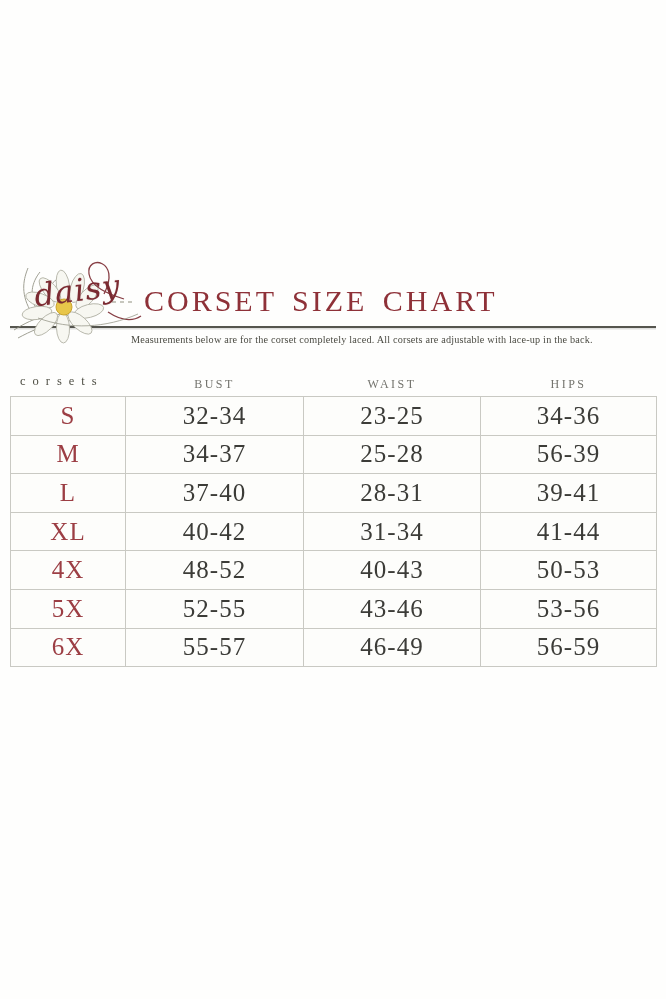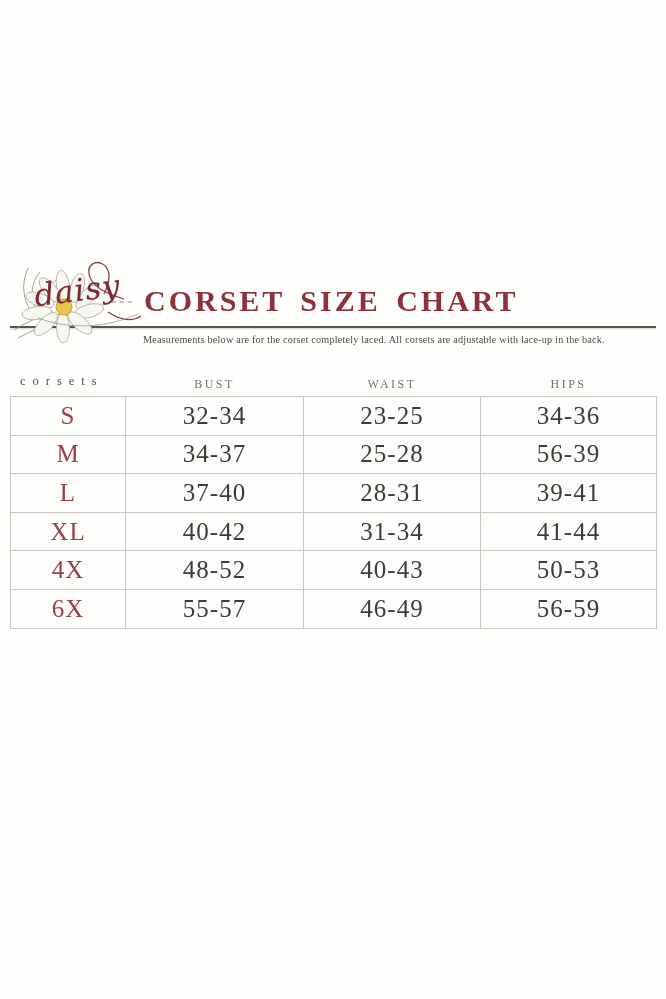--- a/index.html
+++ b/index.html
@@ -36,24 +36,24 @@
     font-size:12.5px;color:#4f4f45;letter-spacing:7px;
     white-space:nowrap;
     margin-top:44px;
   }
 
   
   .title{
     position:absolute;left:144px;top:284px;width:515px;
     font-size:30px;color:#8e3138;
     letter-spacing:3px;word-spacing:5px;
-    white-space:nowrap;font-weight:bold;margin:0;
+    white-space:nowrap;font-weight:normal;margin:0;
   }
   .subtitle{
-    position:absolute;left:143px;top:334px;width:520px;
+    position:absolute;left:131px;top:334px;width:520px;
     font-size:10.2px;color:#4b4b43;letter-spacing:.2px;
     white-space:nowrap;margin:0;
   }
 
   
   table.size-chart{
     position:absolute;left:10px;top:362px;width:646px;
     border-collapse:collapse;table-layout:fixed;
     background:transparent;
   }
@@ -160,20 +160,26 @@
         <td class="val-cell">31-34</td>
         <td class="val-cell">41-44</td>
       </tr>
       <tr>
         <td class="size-cell">4X</td>
         <td class="val-cell">48-52</td>
         <td class="val-cell">40-43</td>
         <td class="val-cell">50-53</td>
       </tr>
       <tr>
+        <td class="size-cell">5X</td>
+        <td class="val-cell">52-55</td>
+        <td class="val-cell">43-46</td>
+        <td class="val-cell">53-56</td>
+      </tr>
+      <tr>
         <td class="size-cell">6X</td>
         <td class="val-cell">55-57</td>
         <td class="val-cell">46-49</td>
         <td class="val-cell">56-59</td>
       </tr>
     </tbody>
   </table>
 
 </div>
 

